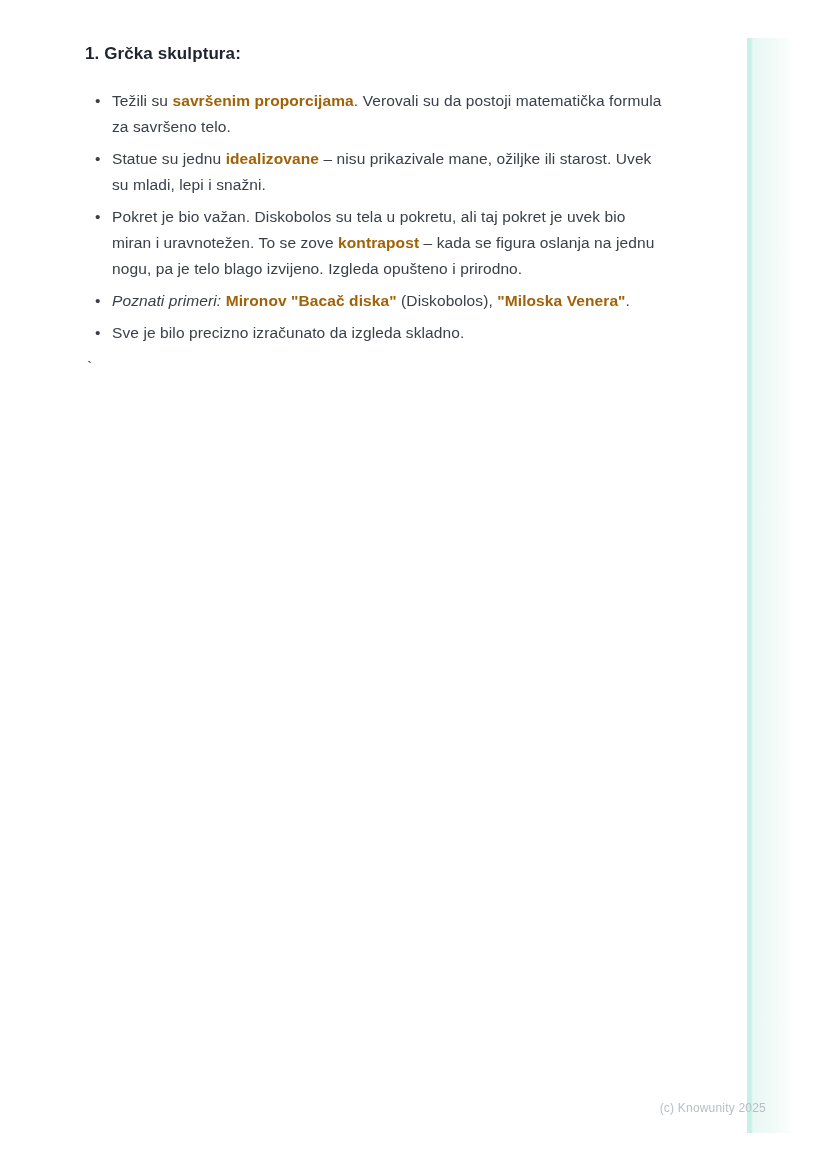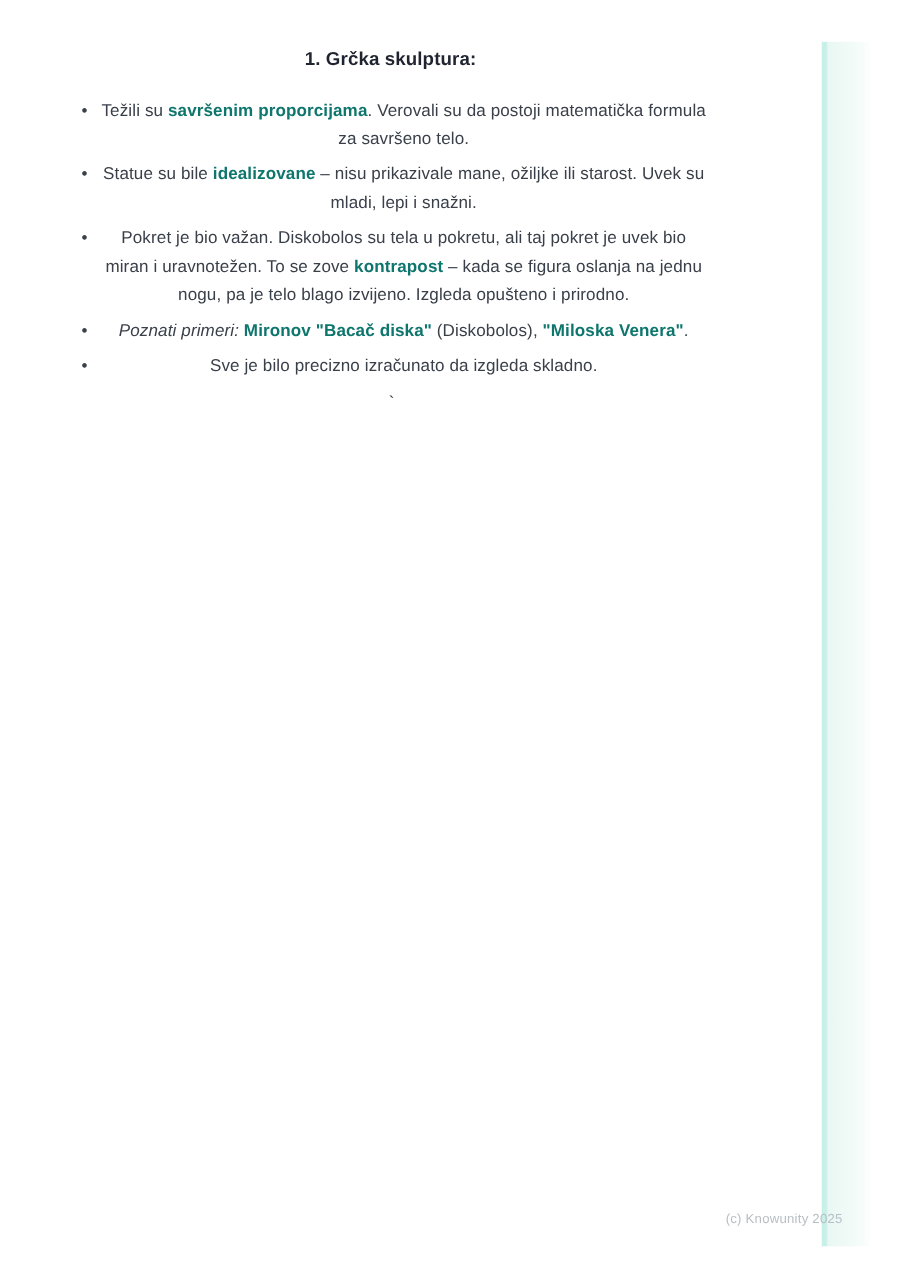--- a/index.html
+++ b/index.html
@@ -26,25 +26,24 @@
     height: 1095px;
     background: linear-gradient(90deg,
       #c7f0e7 0px, #c7f0e7 4px,
       #e9f8f4 6px,
       #f0faf7 55%,
       #fbfefd 100%);
     z-index: 1;
   }
   .content {
     position: absolute;
-    left: 64px;
+    left: 85px;
     top: 43px;
     width: 582px;
     z-index: 2;
-    text-align: center;
   }
   .section-heading {
     font-size: 17px;
     line-height: 21px;
     font-weight: 700;
     color: #1f2430;
     margin: 18px 0 24px 0;
     letter-spacing: 0.1px;
   }
   .content .section-heading:first-child { margin-top: 0; }
@@ -64,21 +63,21 @@
   }
   .list-item::before {
     content: "\2022";
     position: absolute;
     left: -17px;
     top: 0;
     color: #3a404a;
     font-size: 15.5px;
   }
   .run-normal { font-style: normal; font-weight: 400; }
-  .run-bold   { font-weight: 700; color: #0f766e; }
+  .run-bold   { font-weight: 700; color: #a16207; }
   .run-italic { font-style: italic; }
   .stray-char {
     display: block;
     margin: 8px 0 0 2px;
     font-size: 15.5px;
     line-height: 26px;
     color: #3a404a;
   }
   .footer-copyright {
     position: absolute;
@@ -95,21 +94,21 @@
 <body>
 
 <div class="page">
 
   <div class="accent-stripe" style="background: linear-gradient(90deg, rgb(199, 240, 231) 0px, rgb(199, 240, 231) 4px, rgb(233, 248, 244) 6px, rgb(240, 250, 247) 55%, rgb(251, 254, 253) 100%);"></div>
 
   <main class="content" id="content">
       <h2 class="section-heading">1. Grčka skulptura:</h2>
       <ul class="bullet-list">
         <li class="list-item"><span class="run-normal">Težili su </span><span class="run-bold">savršenim proporcijama</span><span class="run-normal">. Verovali su da postoji matematička formula za savršeno telo.</span></li>
-        <li class="list-item"><span class="run-normal">Statue su bile </span><span class="run-bold">idealizovane</span><span class="run-normal"> – nisu prikazivale mane, ožiljke ili starost. Uvek su mladi, lepi i snažni.</span></li>
+        <li class="list-item"><span class="run-normal">Statue su jednu </span><span class="run-bold">idealizovane</span><span class="run-normal"> – nisu prikazivale mane, ožiljke ili starost. Uvek su mladi, lepi i snažni.</span></li>
         <li class="list-item"><span class="run-normal">Pokret je bio važan. Diskobolos su tela u pokretu, ali taj pokret je uvek bio miran i uravnotežen. To se zove </span><span class="run-bold">kontrapost</span><span class="run-normal"> – kada se figura oslanja na jednu nogu, pa je telo blago izvijeno. Izgleda opušteno i prirodno.</span></li>
         <li class="list-item"><span class="run-italic">Poznati primeri:</span><span class="run-normal"> </span><span class="run-bold">Mironov "Bacač diska"</span><span class="run-normal"> (Diskobolos), </span><span class="run-bold">"Miloska Venera"</span><span class="run-normal">.</span></li>
       </ul>
       <ul class="bullet-list">
         <li class="list-item"><span class="run-normal">Sve je bilo precizno izračunato da izgleda skladno.</span></li>
       </ul>
       <span class="stray-char">`</span>
     </main>
 
   <div class="footer-copyright" style="color: rgb(183, 191, 197);">(c) Knowunity 2025</div>

